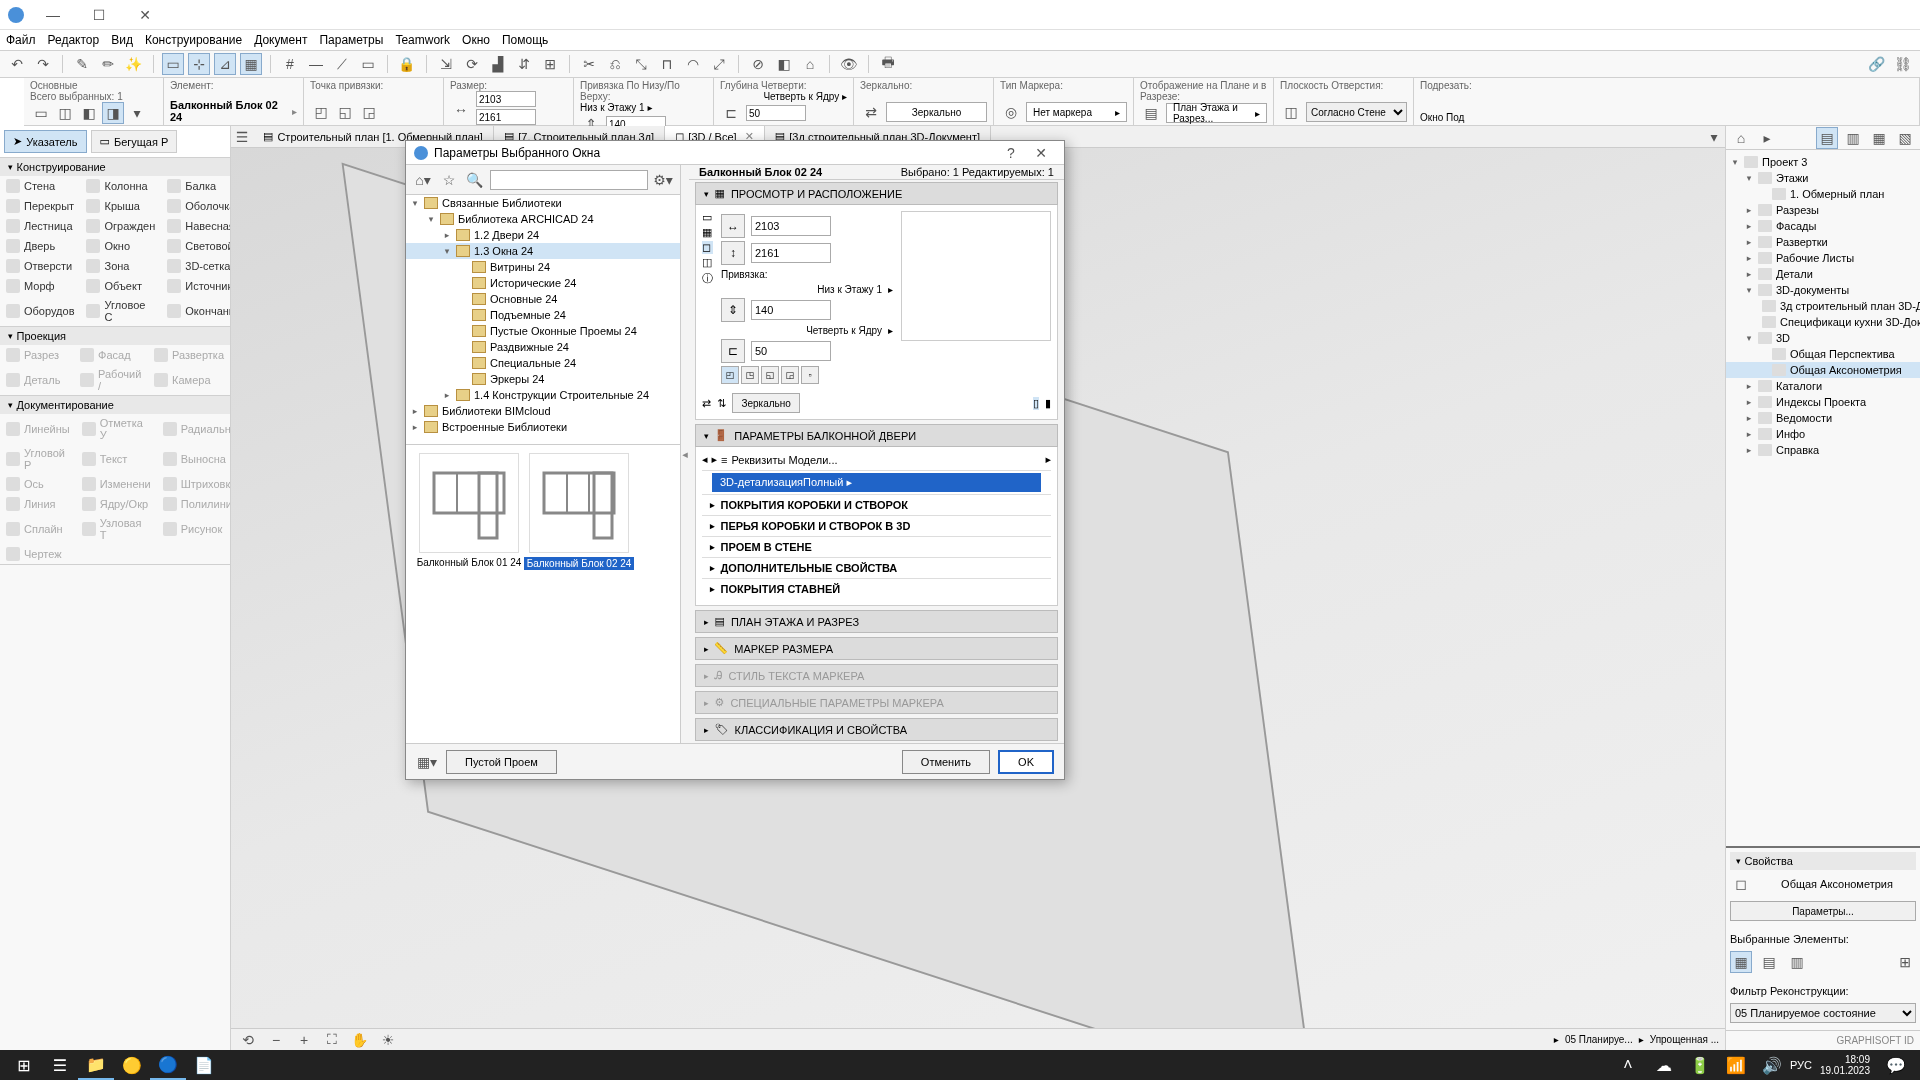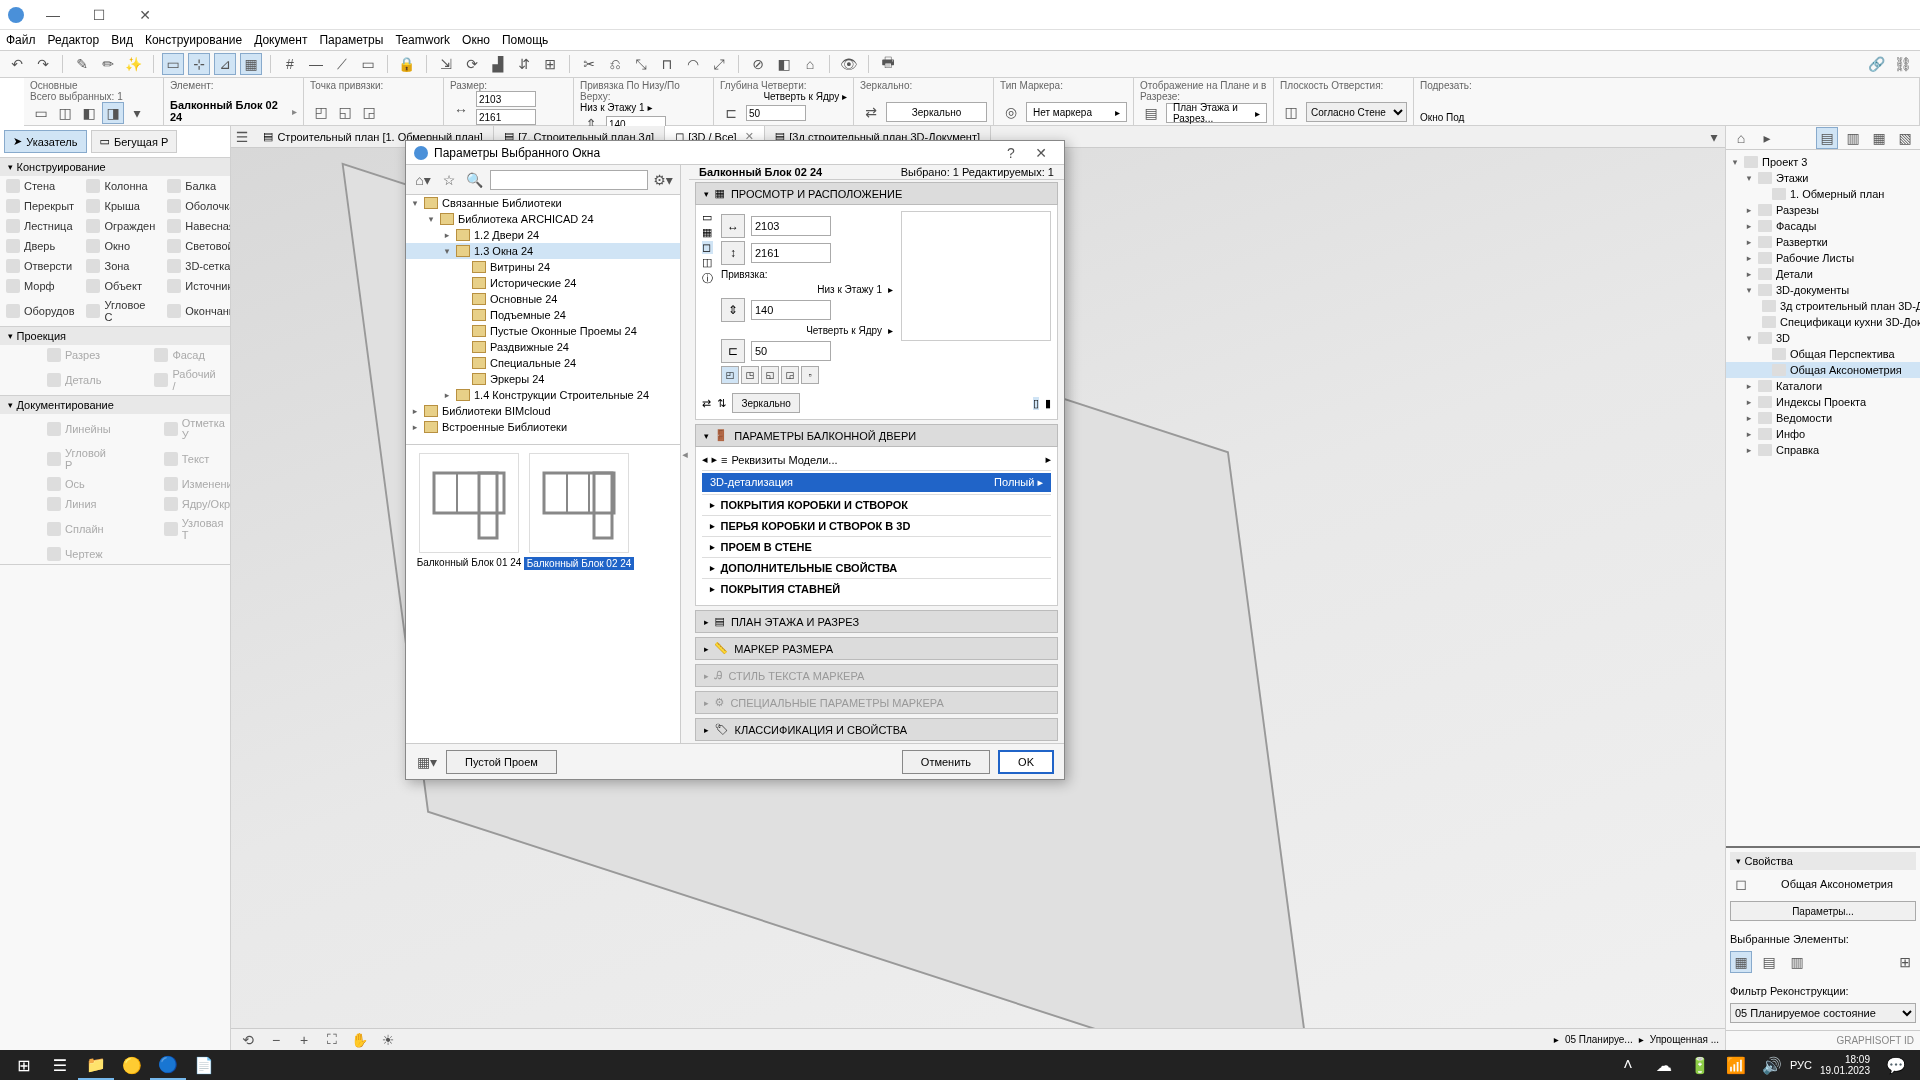--- a/index.html
+++ b/index.html
@@ -19,21 +19,21 @@
 .infobar .lbl { color:#666; font-size:10px; }
 .infobar input { width:60px; height:16px; border:1px solid #aaa; font-size:10px; padding:0 2px; }
 .infobar .btn { height:20px; border:1px solid #aaa; background:#fff; font-size:10px; padding:0 6px; display:flex; align-items:center; }
 .main { position:absolute; top:126px; left:0; right:0; bottom:30px; display:flex; }
 .leftpanel { width:231px; background:#f8f8f8; border-right:1px solid #d0d0d0; overflow-y:auto; }
 .tool-section { border-bottom:1px solid #d0d0d0; }
 .tool-header { background:#e8e8e8; padding:3px 8px; font-size:11px; display:flex; align-items:center; }
 .tool-header::before { content:"▾"; margin-right:4px; font-size:9px; }
 .tool-grid { display:grid; grid-template-columns:1fr 1fr 1fr; }
 .tool-item { display:flex; align-items:center; gap:4px; padding:3px 6px; font-size:11px; cursor:pointer; color:#333; }
-.tool-item.dim { color:#aaa;margin-left:41px; }
+.tool-item.dim { color:#aaa; }
 .tool-item .ti { width:14px; height:14px; background:#ddd; border-radius:2px; flex-shrink:0; }
 .pointer-row { display:flex; padding:4px; gap:4px; background:#fff; border-bottom:1px solid #d0d0d0;}
 .pointer-row .btn { border:1px solid #8ac; background:#d0e4f5; padding:4px 8px; display:flex; align-items:center; gap:4px; font-size:11px;}
 .center { flex:1; position:relative; background:#fff; }
 .tabbar { height:22px; background:#f0f0f0; border-bottom:1px solid #ccc; display:flex; align-items:stretch; font-size:11px; }
 .tab { padding:0 10px; display:flex; align-items:center; gap:4px; border-right:1px solid #ccc; cursor:pointer; }
 .tab.active { background:#fff; }
 .tab .x { color:#888; margin-left:4px; }
 .viewport { position:absolute; top:22px; left:0; right:0; bottom:22px; background:linear-gradient(160deg,#d8d8d8 0%,#e8e8e8 50%,#f0f0f0 100%); }
 .floor { position:absolute; left:10%; top:20%; width:60%; height:70%; background:#e0e0e0; transform:skewY(25deg) rotate(-8deg); border:2px solid #999; }
@@ -80,21 +80,21 @@
 .section{margin:2px 6px;}
 .shead{background:#dcdcdc;border:1px solid #bbb;padding:4px 8px;font-size:11px;display:flex;align-items:center;gap:6px;cursor:pointer;}
 .shead .arr{font-size:9px;}
 .sbody{background:#fff;border:1px solid #ccc;border-top:none;padding:6px;font-size:11px;}
 .prow{display:flex;align-items:center;gap:6px;margin:3px 0;}
 .prow input{width:80px;height:20px;border:1px solid #aaa;font-size:11px;padding:0 3px;}
 .prow .ibtn{width:24px;height:24px;border:1px solid #aaa;background:#f0f0f0;display:flex;align-items:center;justify-content:center;font-size:12px;}
 .preview{width:150px;height:130px;border:1px solid #ccc;background:#fff;float:right;margin-left:8px;}
 .subhead{padding:4px 8px;display:flex;align-items:center;gap:6px;border-top:1px solid #ddd;cursor:pointer;font-weight:bold;font-size:11px;}
 .subhead .arr{font-size:9px;}
-.detailrow{background:#2064c8;color:#fff;padding:3px 8px;display:flex;justify-content:space-between;margin:2px 0;}
+.detailrow{background:#2064c8;color:#fff;padding:3px 8px;display:flex;margin:2px 10px;}
 .dfoot{height:36px;border-top:1px solid #ccc;display:flex;align-items:center;padding:0 10px;gap:8px;}
 .dfoot .sp{flex:1;}
 .dfoot button{height:24px;padding:0 18px;border:1px solid #888;background:#f0f0f0;font-size:11px;cursor:pointer;}
 .dfoot button.primary{background:#fff;border:2px solid #2064c8;}
 .smallbtn{height:20px;border:1px solid #aaa;background:#f0f0f0;font-size:10px;padding:0 8px;cursor:pointer;}
 </style>
 </head>
 <body>
 
 <div class="titlebar">

